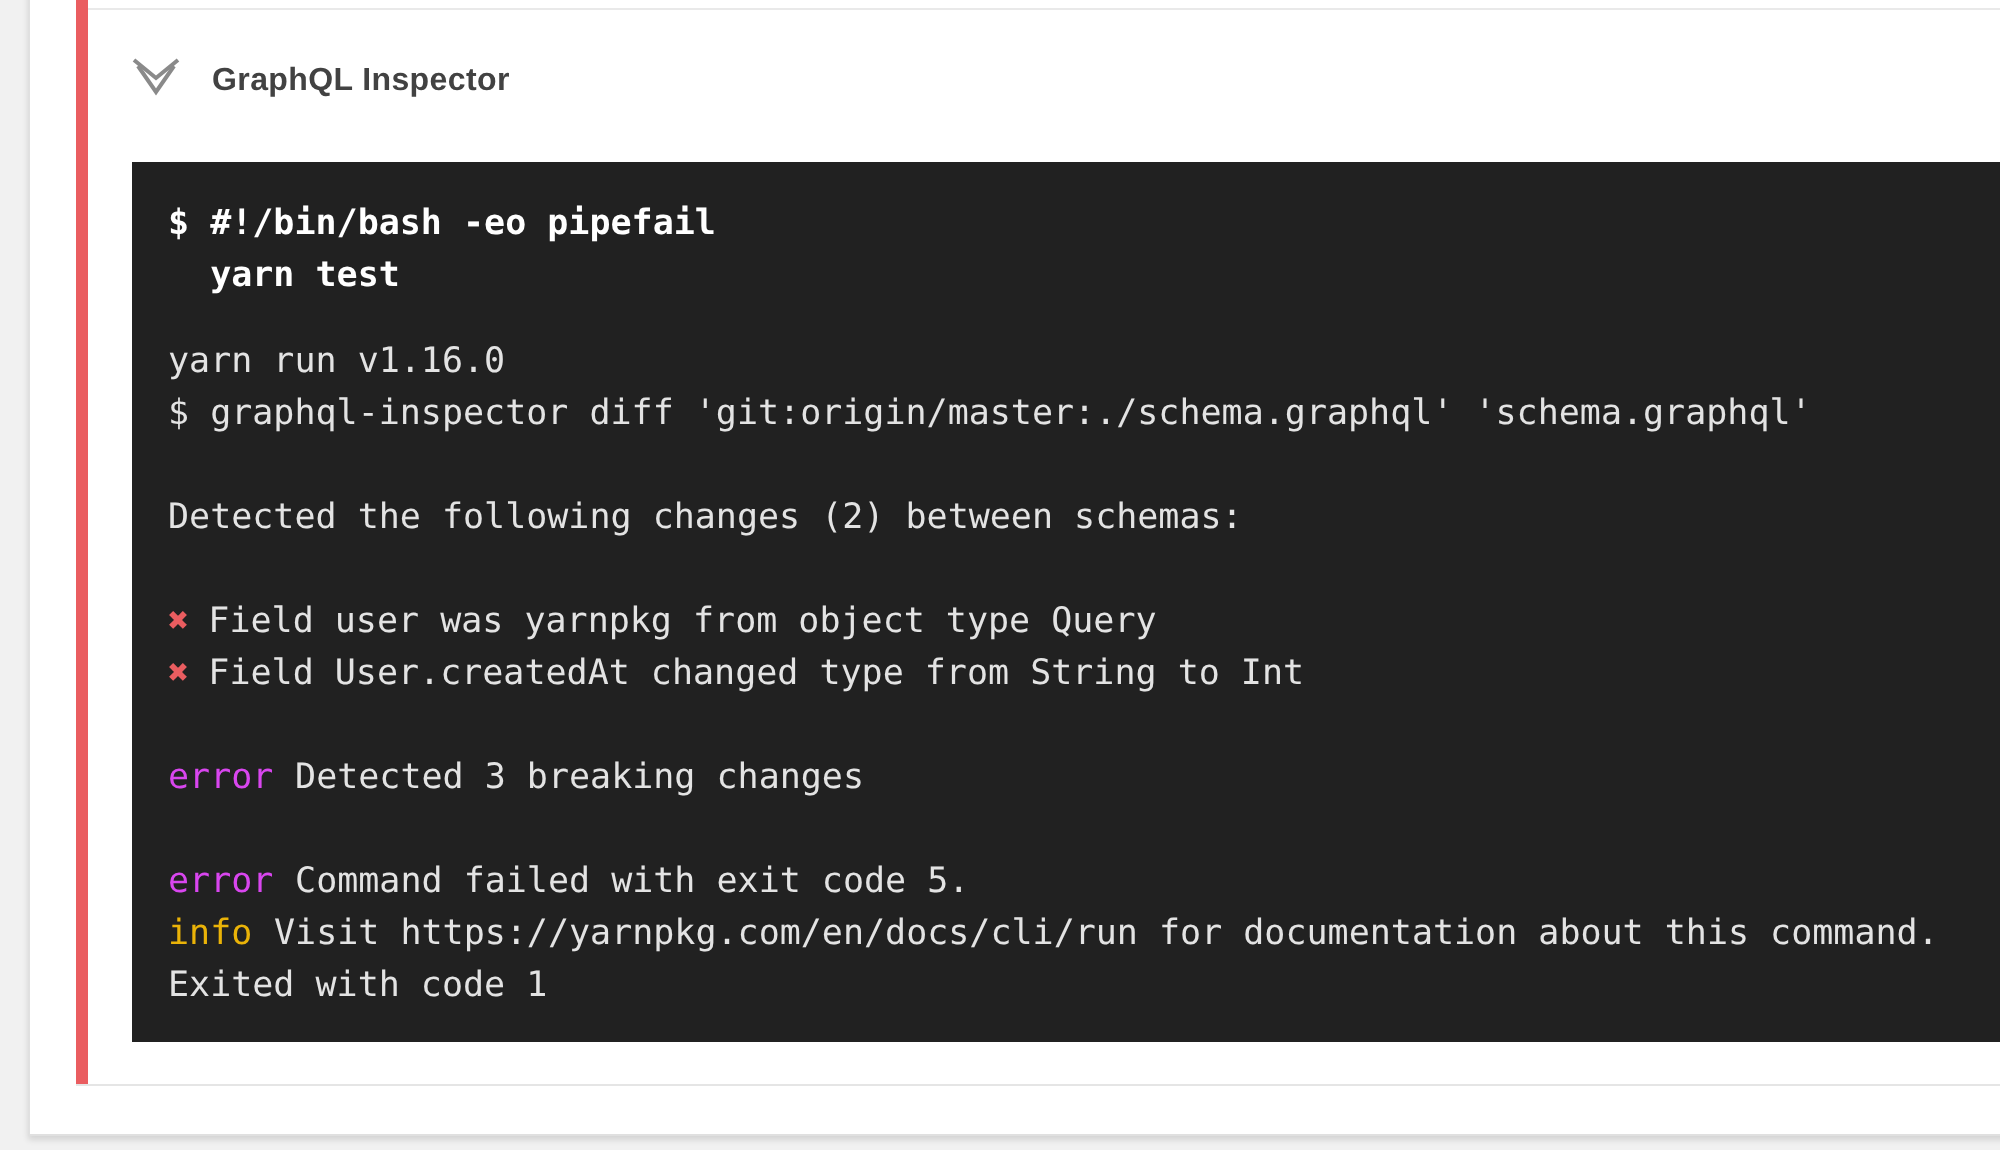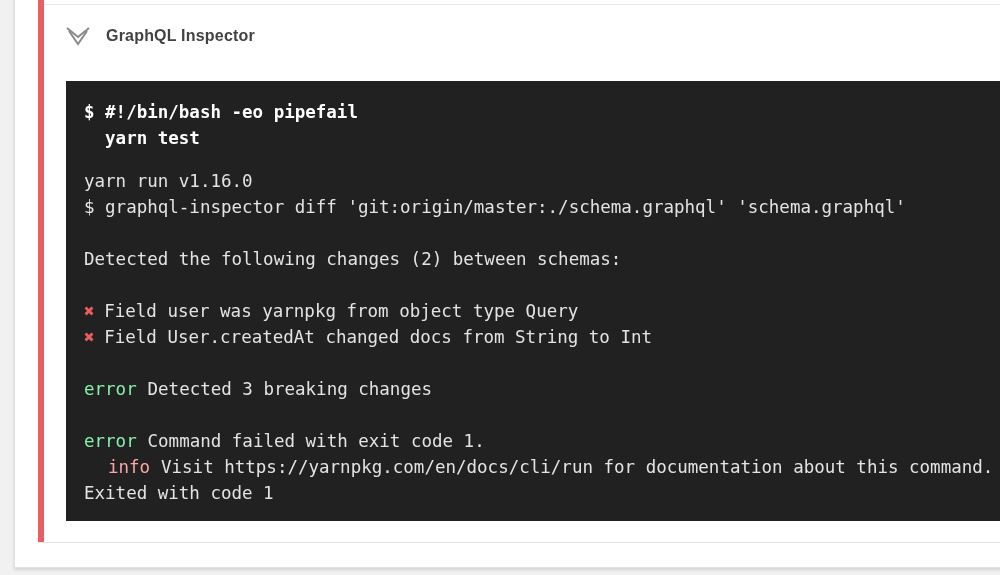--- a/index.html
+++ b/index.html
@@ -57,21 +57,21 @@
     height: 1px;
     background: #e5e5e5;
   }
 
   .step-header {
     position: absolute;
     left: 64px;
     top: 22px;
     height: 28px;
     display: flex;
-    align-items: center;
+    align-items: flex-end;
     gap: 14px;
     cursor: pointer;
   }
   .chevron-wrap {
     width: 28px;
     height: 24px;
     display: flex;
     align-items: center;
     justify-content: center;
   }
@@ -113,27 +113,26 @@
     white-space: pre;
   }
   .t-blank {
     height: 26px;
   }
   .x-mark {
     color: #ea5d60;
     margin-right: 0.55em;
   }
   .err-label {
-    color: #86efac;
+    color: #d946ef;
     margin-right: 0.62em;
   }
   .info-label {
-    color: #fca5a5;
+    color: #eab308;
     margin-right: 0.62em;
-    margin-left: 24px;
   }
 </style>
 </head>
 <body>
 
 <div class="card"></div>
 
 <div class="top-divider"></div>
 <div class="red-stripe"></div>
 <div class="bottom-divider"></div>
@@ -153,21 +152,21 @@
     <div class="t-line">$ #!/bin/bash -eo pipefail</div>
     <div class="t-line">  yarn test</div>
   </div>
   <div class="out-block">
     <div class="t-line">yarn run v1.16.0</div>
     <div class="t-line">$ graphql-inspector diff 'git:origin/master:./schema.graphql' 'schema.graphql'</div>
     <div class="t-blank"></div>
     <div class="t-line">Detected the following changes (2) between schemas:</div>
     <div class="t-blank"></div>
     <div class="t-line"><span class="x-mark">✖</span><span>Field user was yarnpkg from object type Query</span></div>
-    <div class="t-line"><span class="x-mark">✖</span><span>Field User.createdAt changed docs from String to Int</span></div>
+    <div class="t-line"><span class="x-mark">✖</span><span>Field User.createdAt changed type from String to Int</span></div>
     <div class="t-blank"></div>
     <div class="t-line"><span class="err-label">error</span><span>Detected 3 breaking changes</span></div>
     <div class="t-blank"></div>
-    <div class="t-line"><span class="err-label">error</span><span>Command failed with exit code 1.</span></div>
+    <div class="t-line"><span class="err-label">error</span><span>Command failed with exit code 5.</span></div>
     <div class="t-line"><span class="info-label">info</span><span>Visit https://yarnpkg.com/en/docs/cli/run for documentation about this command.</span></div>
     <div class="t-line">Exited with code 1</div>
   </div>
 </div>
 
 </body></html>

